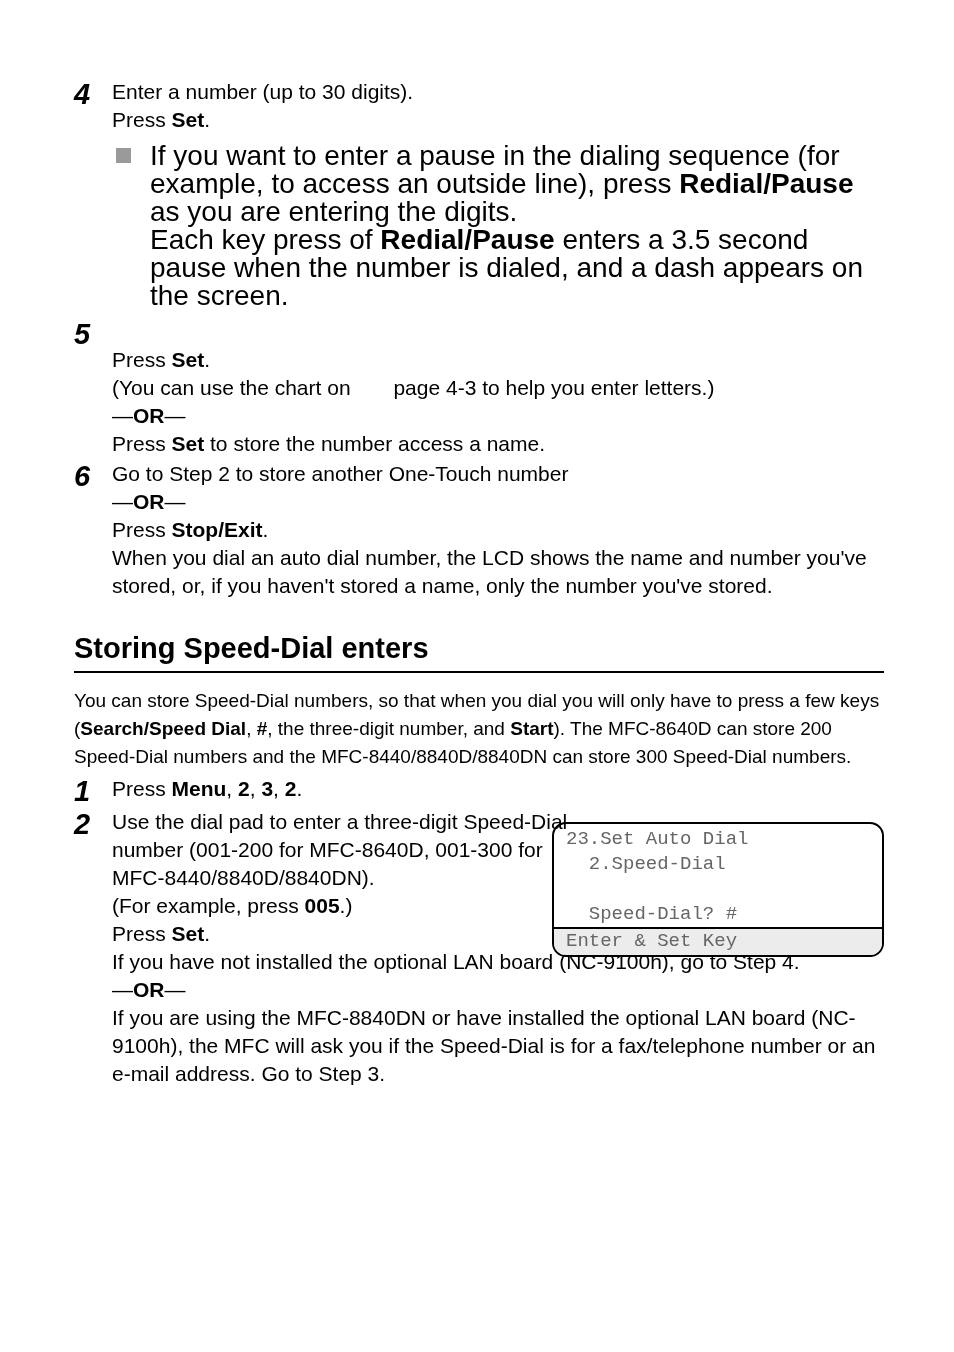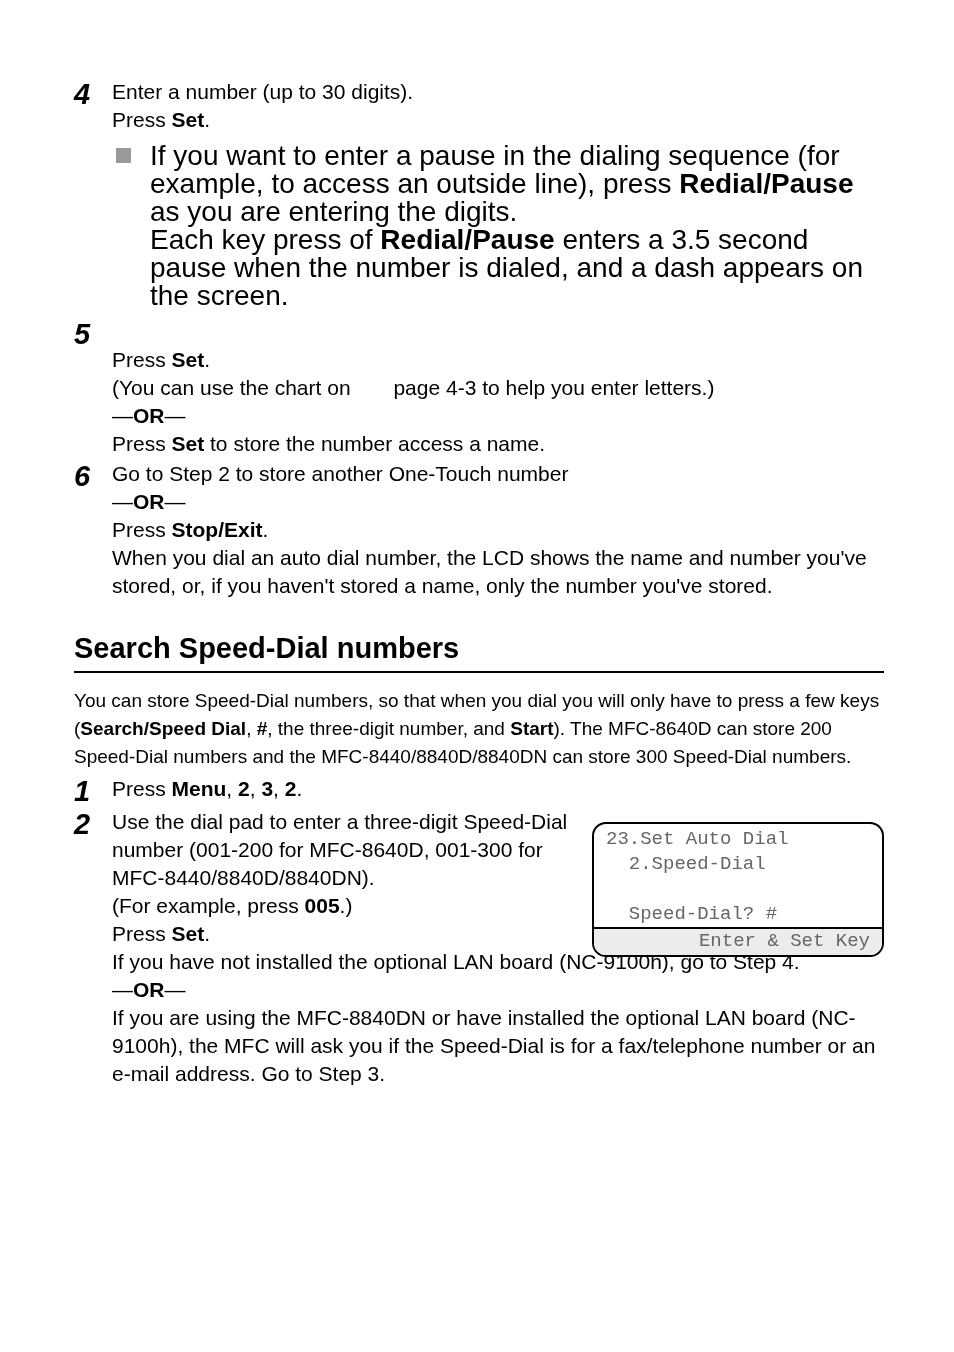--- a/index.html
+++ b/index.html
@@ -66,39 +66,38 @@
     margin: 0 0 14px 0;
   }
   .intro {
     font-size: 19px;
     line-height: 28px;
   }
   .lcd-box {
     position: absolute;
     right: 70px;
     top: 822px;
-    width: 292px;
+    width: 332px;
     font-family: "Courier New", monospace;
     font-size: 19px;
     line-height: 25px;
     color: #666;
   }
   .lcd-wrap {
     border: 2px solid #000;
     border-radius: 14px;
     overflow: hidden;
   }
   .lcd-wrap .lcd-upper {
     padding: 3px 12px 0 12px;
   }
   .lcd-wrap .lcd-lower {
     border-top: 2px solid #000;
     padding: 0 12px 1px 12px;
     background: #ececec;
-    text-align: right;
   }
   .step-with-lcd .step-body {
     max-width: 460px;
   }
   .footer {
     position: absolute;
     bottom: 60px;
     left: 74px;
     font-size: 15px;
   }
@@ -143,21 +142,21 @@
   <div class="step">
     <div class="step-num">6</div>
     <div class="step-body">
       <span>Go to Step 2 to store another One-Touch number</span><br>
       <span>—</span><span class="bold">OR</span><span>—</span><br>
       <span>Press </span><span class="bold">Stop/Exit</span><span>.</span><br>
       <span>When you dial an auto dial number, the LCD shows the name and number you've stored, or, if you haven't stored a name, only the number you've stored.</span>
     </div>
   </div>
 
-  <div class="section-title">Search Speed-Dial numbers</div>
+  <div class="section-title">Storing Speed-Dial enters</div>
   <hr class="section-rule">
 
   <div class="intro">
     <span>You can store Speed-Dial numbers, so that when you dial you will only have to press a few keys (</span><span class="bold">Search/Speed Dial</span><span>, </span><span class="bold">#</span><span>, the three-digit number, and </span><span class="bold">Start</span><span>). The MFC-8640D can store 200 Speed-Dial numbers and the MFC-8440/8840D/8840DN can store 300 Speed-Dial numbers.</span>
   </div>
 
   <div class="step step-with-lcd" style="margin-top:4px;">
     <div class="step-num">1</div>
     <div class="step-body">
       <span>Press </span><span class="bold">Menu</span><span>, </span><span class="bold">2</span><span>, </span><span class="bold">3</span><span>, </span><span class="bold">2</span><span>.</span>

